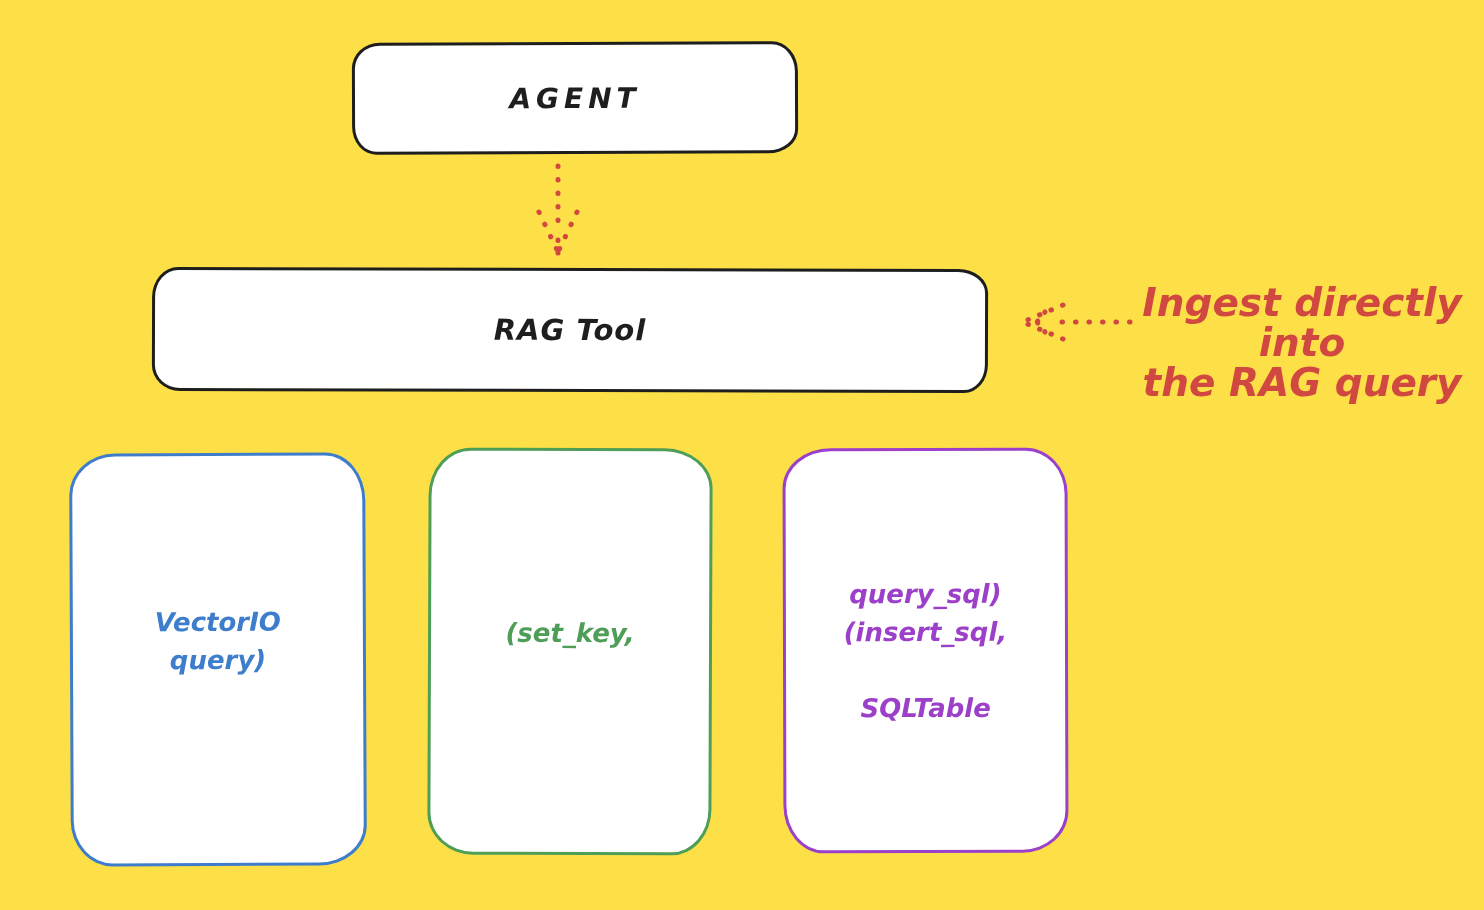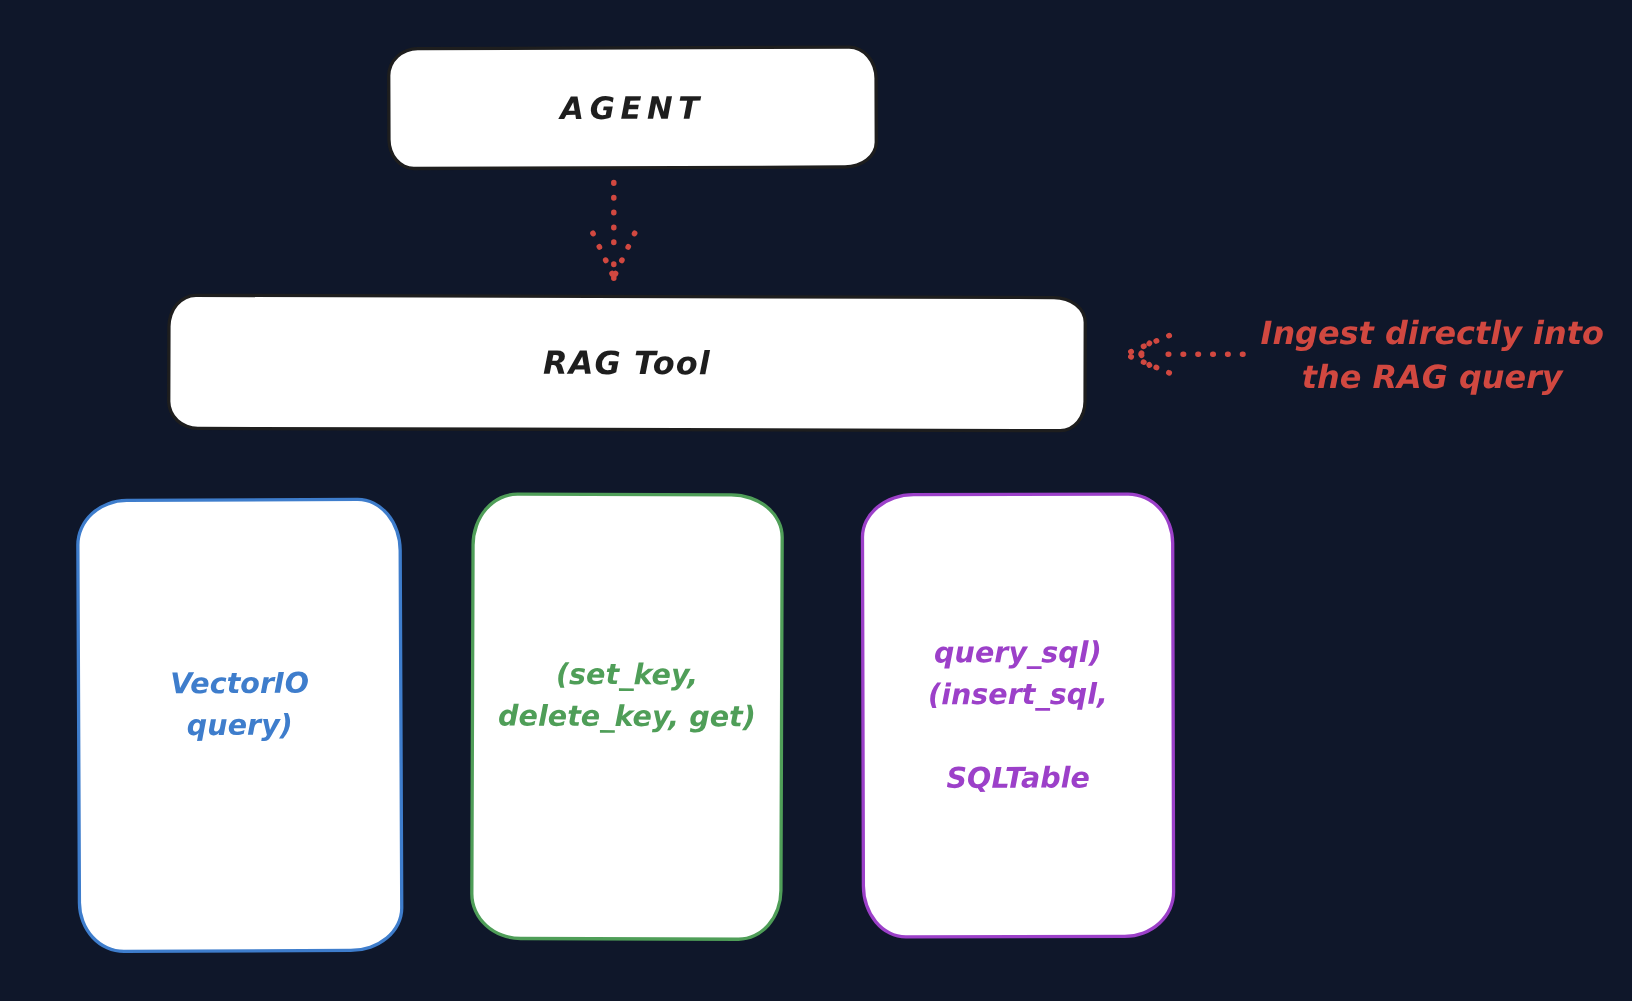--- a/index.html
+++ b/index.html
@@ -4,21 +4,21 @@
 <style>
   html, body {
     margin: 0;
     padding: 0;
     background: #ffffff;
   }
   .canvas {
     position: relative;
     width: 1484px;
     height: 910px;
-    background: #0f172a;
+    background: #fde047;
     overflow: hidden;
     font-family: "DejaVu Sans", "Liberation Sans", sans-serif;
   }
   .node {
     position: absolute;
     box-sizing: border-box;
     background: #ffffff;
     display: flex;
     align-items: center;
     justify-content: center;
@@ -83,21 +83,21 @@
     border-radius: 48px 42px 46px 40px / 40px 46px 42px 48px;
     transform: rotate(-0.15deg);
   }
   .store-gap { height: 38px; }
   .annotation {
     position: absolute;
     left: 1132px; top: 283px;
     width: 340px;
     text-align: center;
     color: #d14840;
-    font-size: 29px;
+    font-size: 39px;
     line-height: 40px;
     font-weight: bold;
     font-style: italic;
   }
   svg.arrow { position: absolute; overflow: visible; }
 </style>
 </head>
 <body>
 
 <div class="canvas">
@@ -135,21 +135,20 @@
   </div>
 
   <div class="node store-node store-blue">
     <div>VectorIO</div>
     <div>query)</div>
     <div class="store-gap"></div>
   </div>
 
   <div class="node store-node store-green">
     <div>(set_key,</div>
-    <div>delete_key, get)</div>
     <div class="store-gap"></div>
   </div>
 
   <div class="node store-node store-purple">
     <div>query_sql)</div>
     <div>(insert_sql,</div>
     <div class="store-gap"></div>
     <div>SQLTable</div>
   </div>
 

